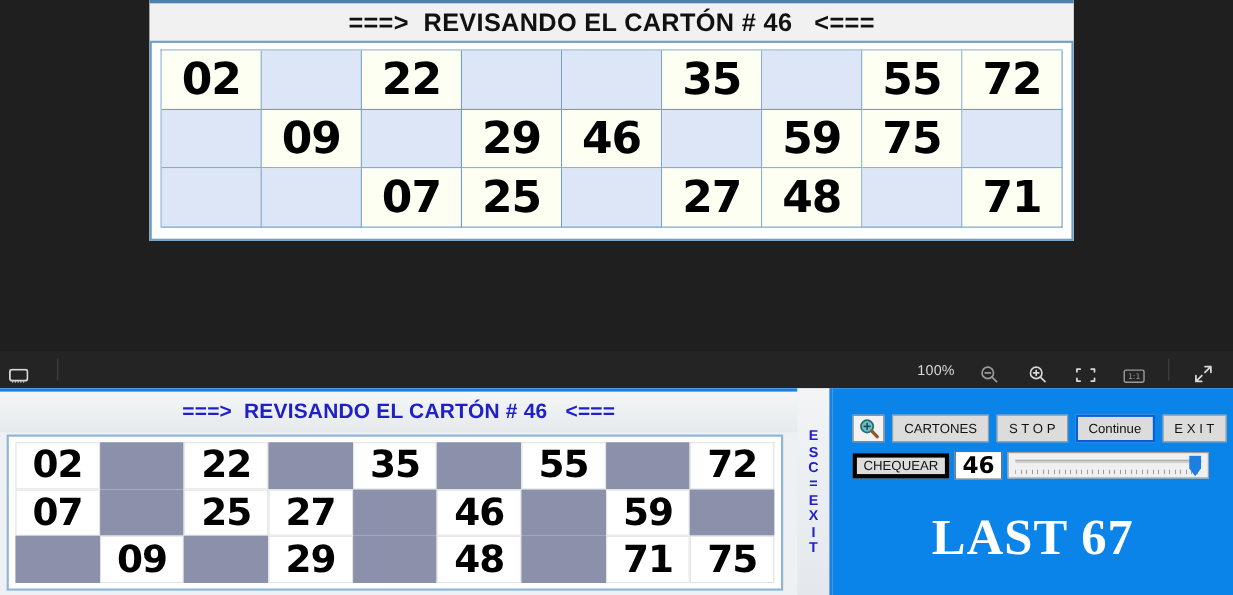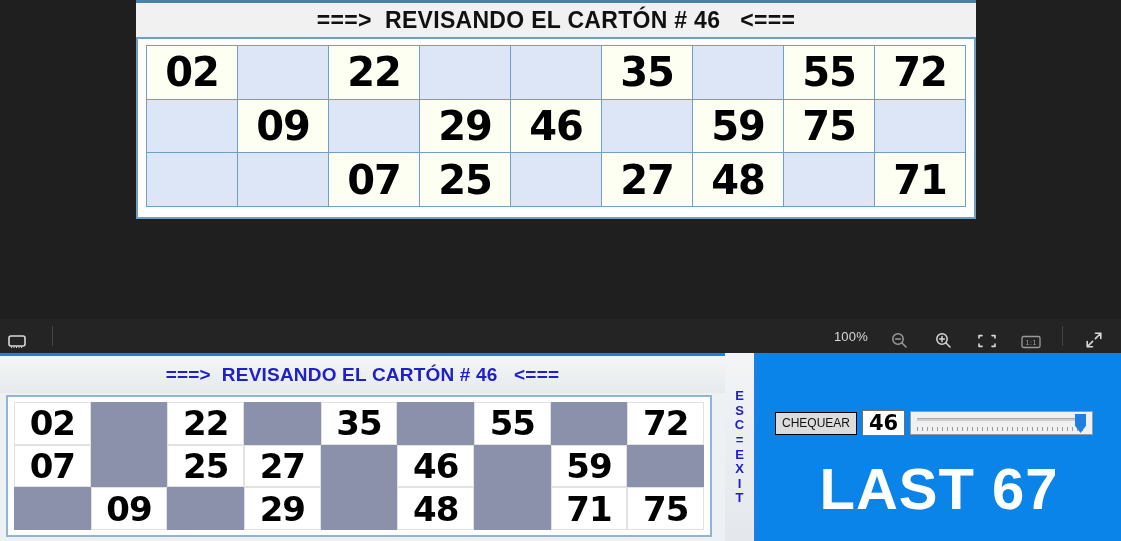--- a/index.html
+++ b/index.html
@@ -116,21 +116,21 @@
     display: flex; align-items: center; justify-content: center;
   }
   .win-btn {
     height: 25px; background: #dcdcdc; border: 1px solid #9a9a9a;
     display: flex; align-items: center; justify-content: center;
     font-size: 12px; color: #111; padding: 0 10px; white-space: pre;
   }
   .win-btn.focused { border: 2px solid #0a5ed0; background: #dcdcdc; }
   #field-row { position: absolute; left: 18px; top: 57px; display: flex; align-items: center; gap: 5px; }
   #chequear-btn {
-    height: 23px; background: #dcdcdc; border: 1px solid #000000;
+    height: 23px; background: #dcdcdc; border: 4px solid #000000;
     display: flex; align-items: center; justify-content: center;
     font-size: 12px; color: #111; padding: 0 6px;
   }
   #num-field {
     width: 43px; height: 26px; background: #ffffff; border: 1px solid #6f6f6f;
     display: flex; align-items: center; justify-content: center;
     font-size: 21px; font-weight: bold; color: #000;
     font-family: "DejaVu Sans", sans-serif;
   }
   #slider {
@@ -139,22 +139,22 @@
   #slider .track { position: absolute; left: 6px; right: 6px; top: 6px; height: 3px; background: #cfcfcf; border-top: 1px solid #a9a9a9; }
   #slider .ticks { position: absolute; left: 6px; right: 6px; bottom: 3px; height: 4px;
     background: repeating-linear-gradient(to right, #9a9a9a 0 1px, transparent 1px 5px); }
   #slider .thumb { position: absolute; right: 6px; top: 2px; width: 11px; height: 19px; background: #1f7fe0;
     clip-path: polygon(0 0, 100% 0, 100% 62%, 50% 100%, 0 62%); }
   #last-banner {
     position: absolute; left: 0; top: 92px; width: 364px; height: 86px;
     display: flex; align-items: center; justify-content: center;
   }
   #last-banner .last-text {
-    font-size: 58px; font-weight: bold; color: #ffffff; letter-spacing: 1px; white-space: pre;
-    font-family: Liberation Sans, sans-serif;
+    font-size: 46px; font-weight: bold; color: #ffffff; letter-spacing: 1px; white-space: pre;
+    font-family: Liberation Serif, serif;
   }
 </style>
 </head>
 <body>
 
 <div id="root">
 
   <div id="top-preview">
     <div id="top-title-bar">
       <div class="title-text">===&gt;  REVISANDO EL CARTÓN # 46   &lt;===</div>
@@ -283,20 +283,33 @@
         <span>S</span>
         <span>C</span>
         <span>=</span>
         <span>E</span>
         <span>X</span>
         <span>I</span>
         <span>T</span>
       </div>
 
     <div id="app-right">
+      <div id="btn-row">
+        <div class="mag-btn">
+          <svg width="20" height="19" viewBox="0 0 20 19">
+            <circle cx="8.3" cy="7.6" r="5.6" fill="#6fbfc9" stroke="#2b6b74" stroke-width="1.6"></circle>
+            <path d="M5.6 7.6h5.4M8.3 4.9v5.4" stroke="#1d4f57" stroke-width="1.5" stroke-linecap="round"></path>
+            <path d="M12.4 11.8l5 5.2" stroke="#8a5a2b" stroke-width="3" stroke-linecap="round"></path>
+          </svg>
+        </div>
+        <div class="win-btn">CARTONES</div>
+        <div class="win-btn">S T O P</div>
+        <div class="win-btn focused">Continue</div>
+        <div class="win-btn">E X I T</div>
+      </div>
 
       <div id="field-row">
         <div id="chequear-btn">CHEQUEAR</div>
         <div id="num-field">46</div>
         <div id="slider">
           <div class="track"></div>
           <div class="ticks"></div>
           <div class="thumb"></div>
         </div>
       </div>

